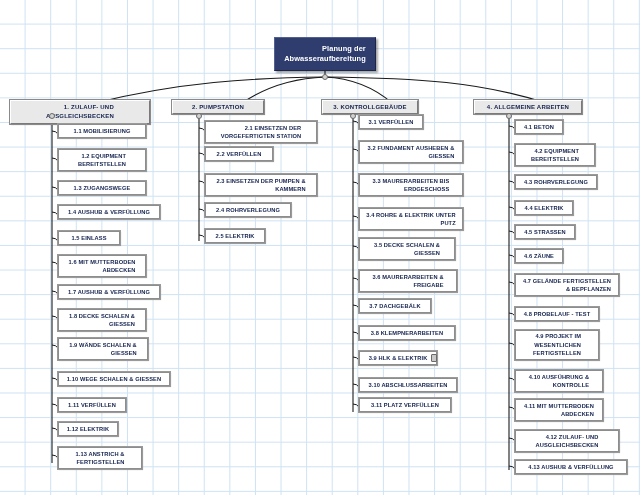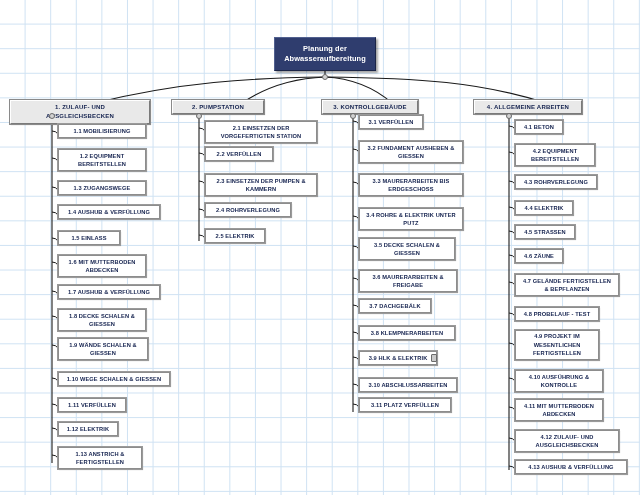--- a/index.html
+++ b/index.html
@@ -32,21 +32,21 @@
     width: 640px;
     height: 495px;
     pointer-events: none;
   }
   .node {
     position: absolute;
     box-sizing: border-box;
     display: flex;
     align-items: center;
     justify-content: center;
-    text-align: center;
+    text-align: right;
   }
   .root-node {
     background: #2f3d6e;
     border: 1px solid #1b2547;
     border-top-color: #51608f;
     border-left-color: #51608f;
     color: #ffffff;
     font-size: 7.4px;
     font-weight: bold;
     line-height: 10px;

